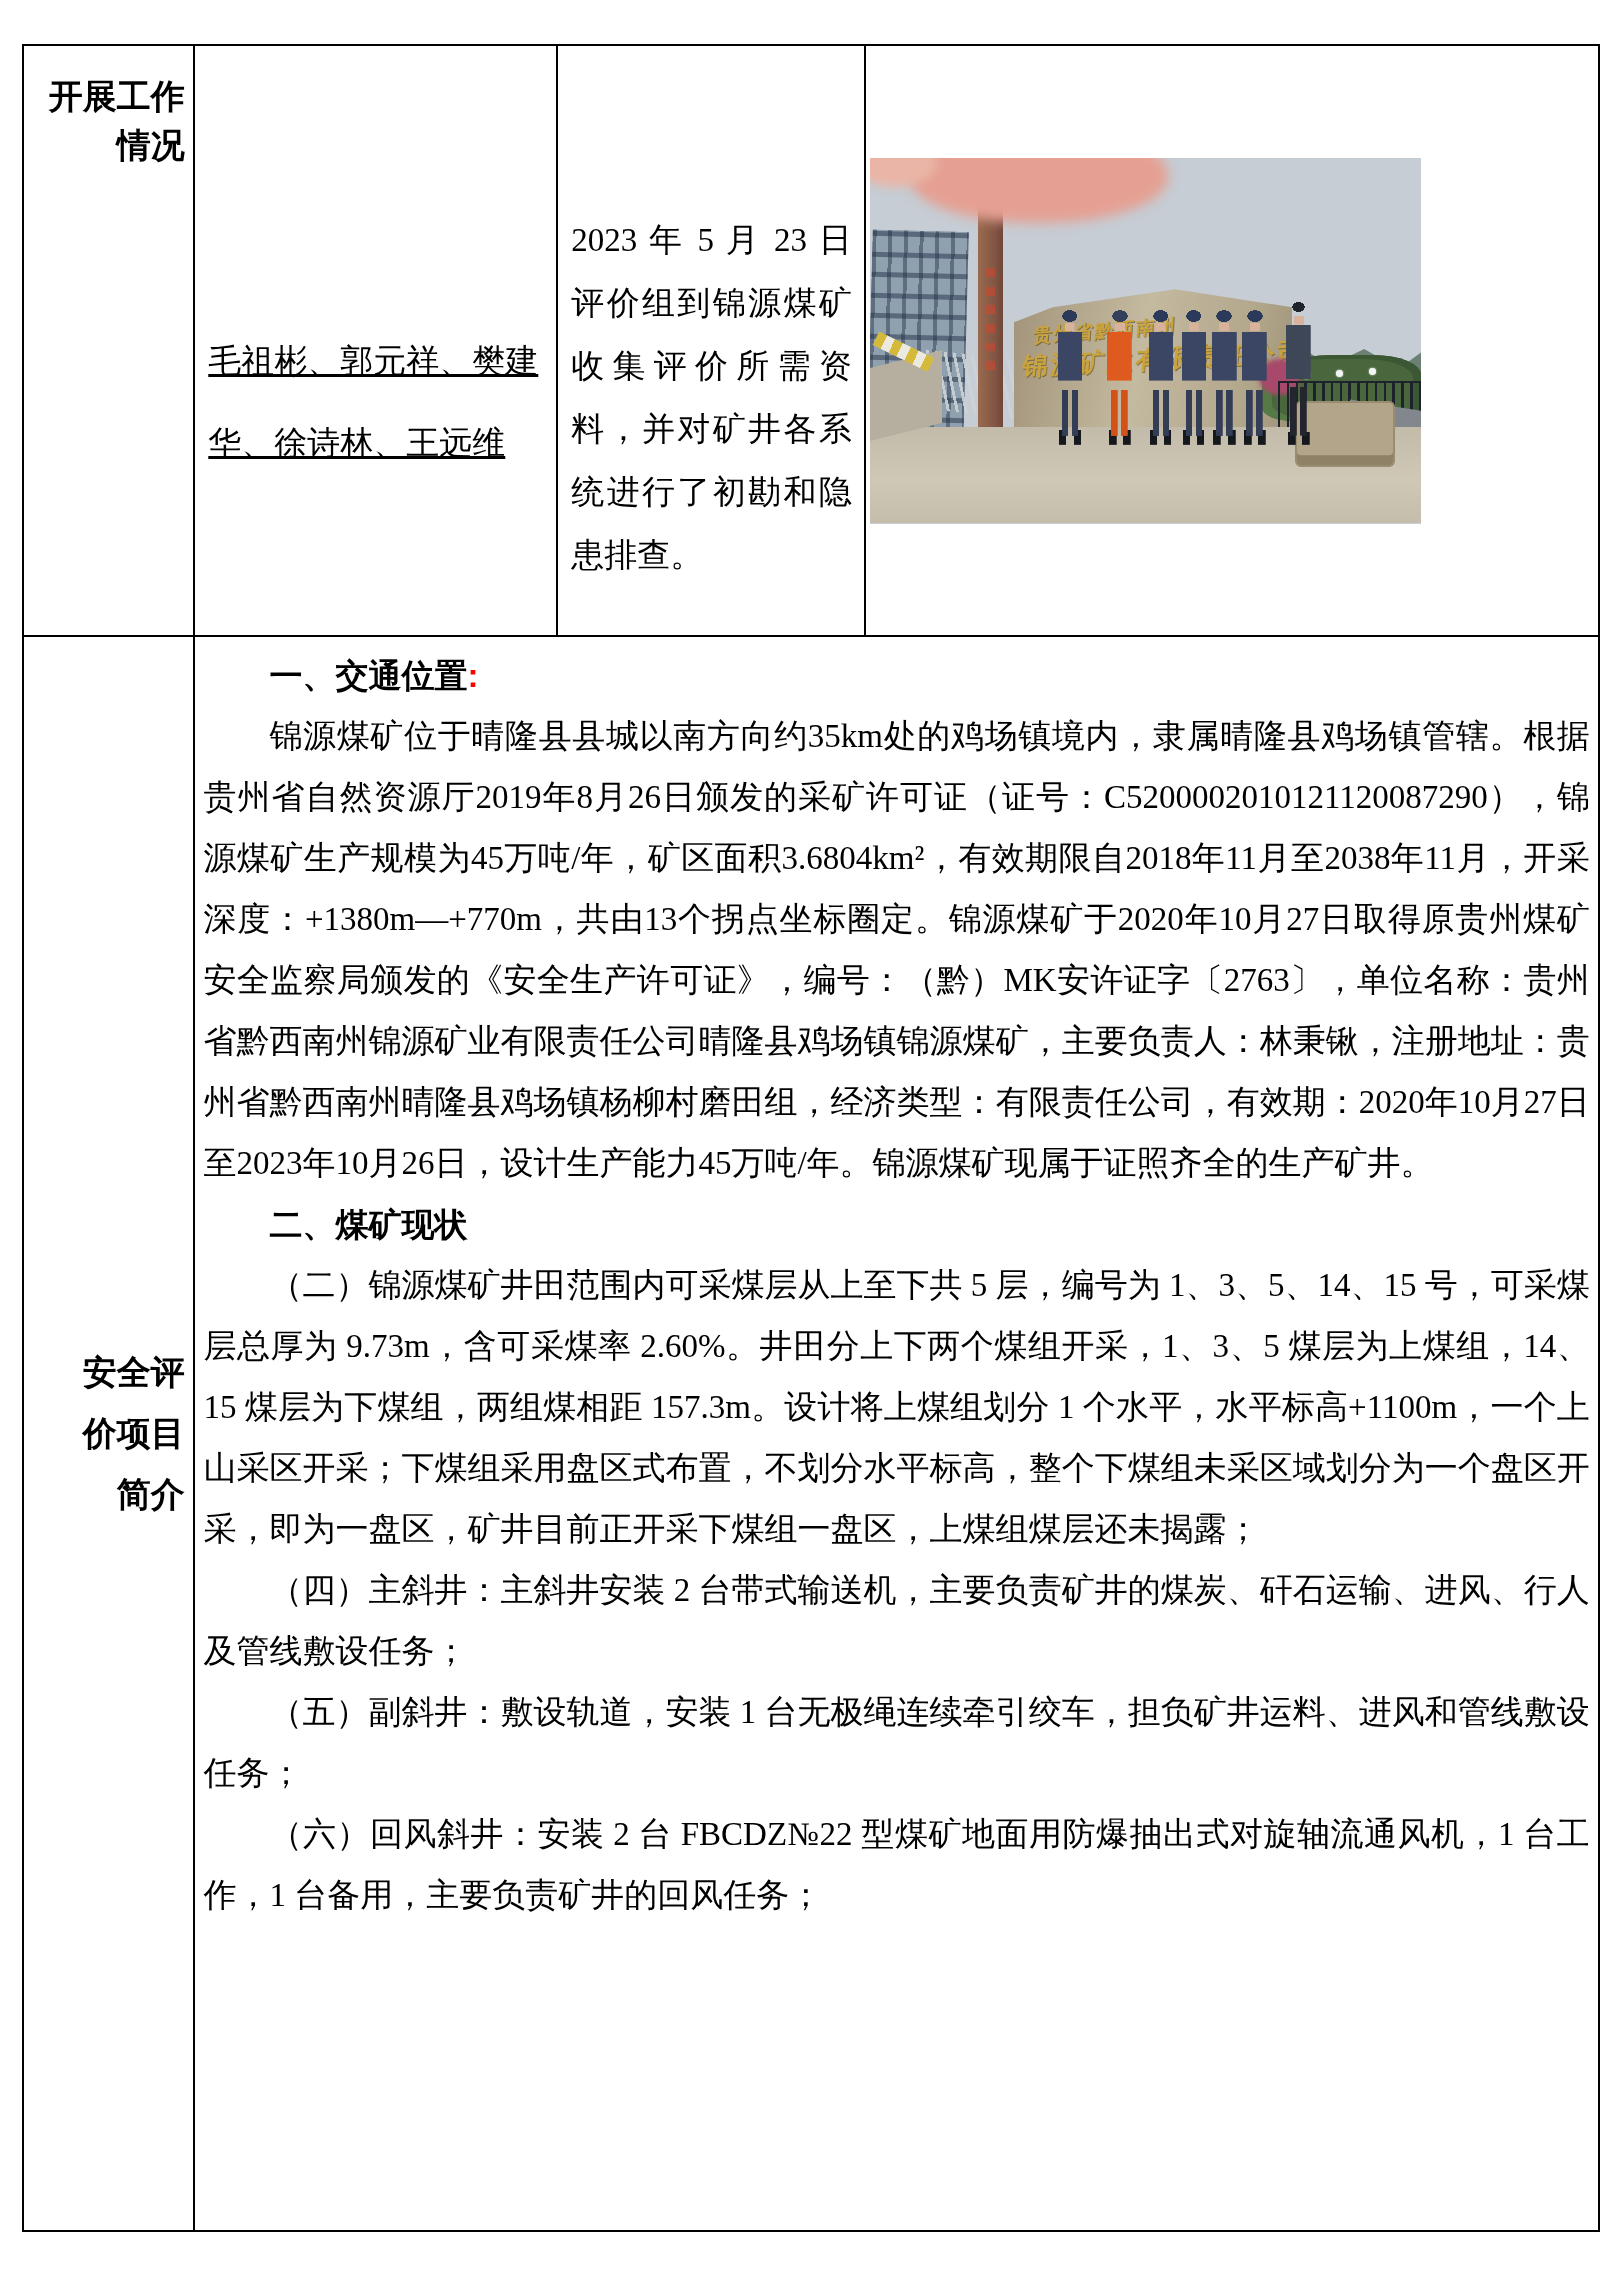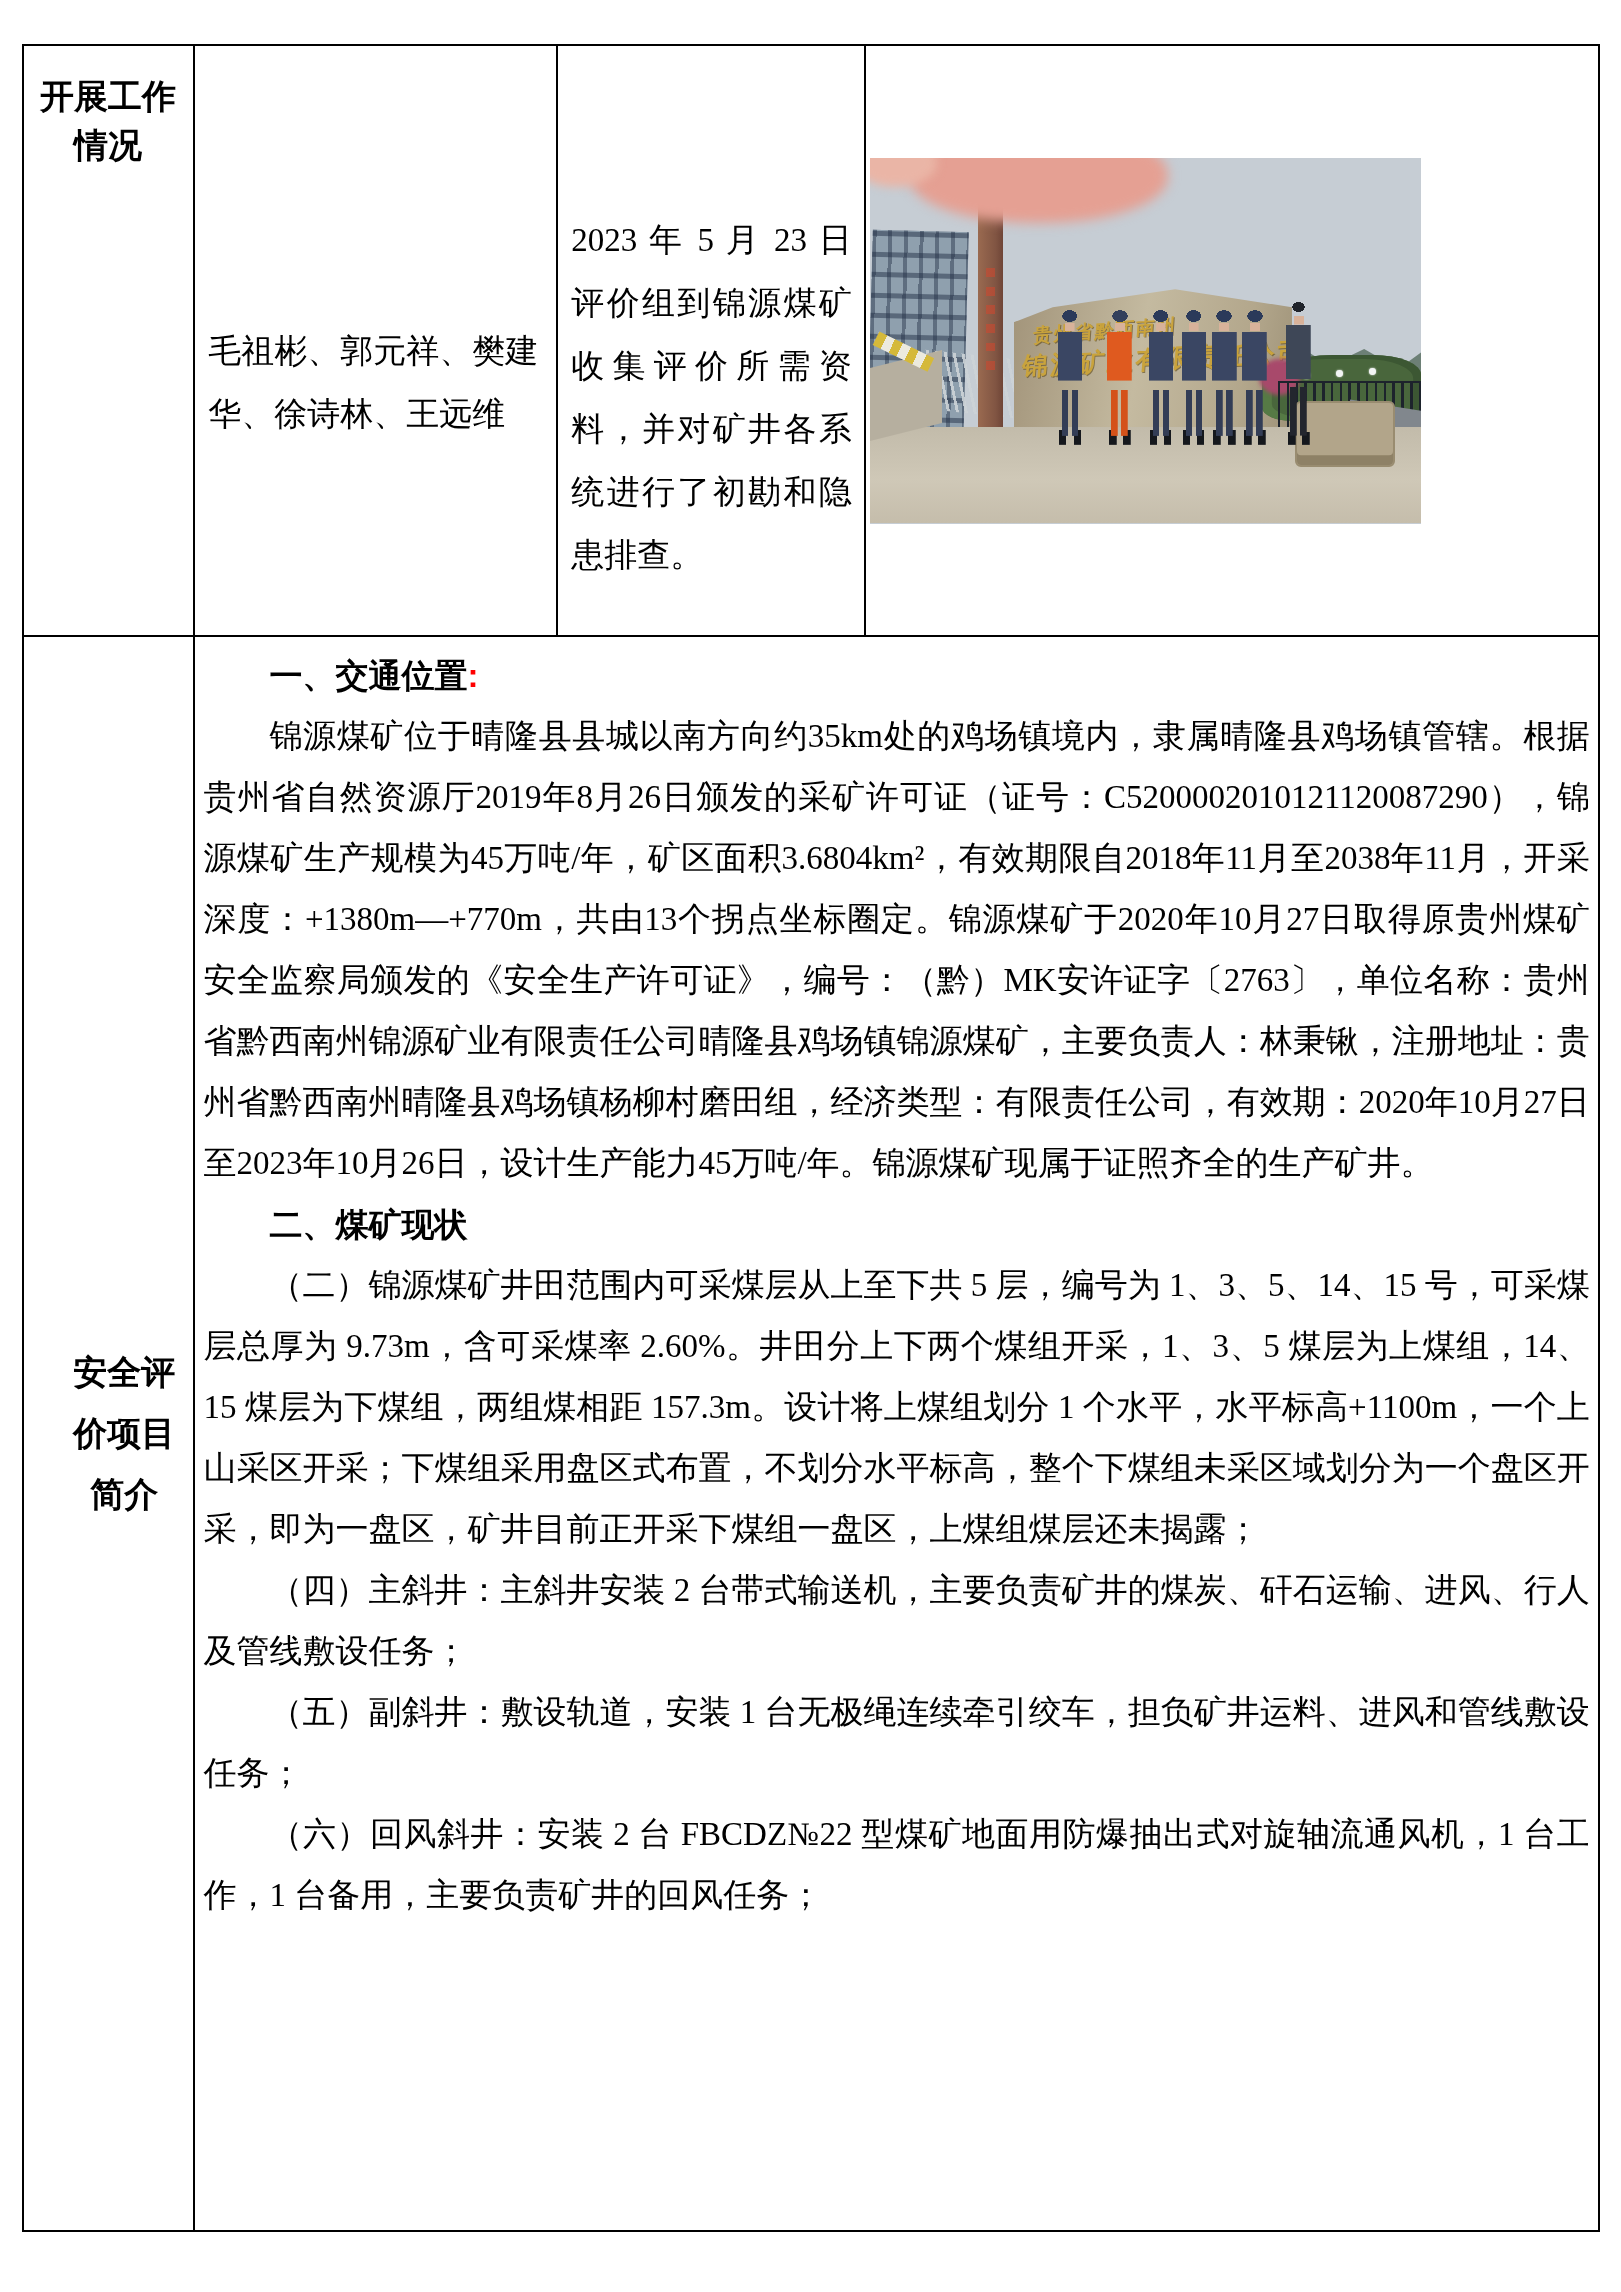--- a/index.html
+++ b/index.html
@@ -2,24 +2,24 @@
 <html><head>
 <meta charset="utf-8">
 <style>
   html,body{margin:0;padding:0;background:#ffffff;}
   body{width:1621px;height:2293px;font-family:"Liberation Serif","DejaVu Serif",serif;color:#000;}
   .page{position:relative;width:1621px;height:2293px;overflow:hidden;background:#fff;}
   .doc-table{position:absolute;left:21.6px;top:44px;width:1578px;height:2188px;border:2.9px solid #000;box-sizing:border-box;display:flex;flex-direction:column;}
   .row1{height:591px;flex:none;display:flex;border-bottom:2px solid #000;box-sizing:border-box;}
   .row2{flex:1;min-height:0;display:flex;}
   .cell{box-sizing:border-box;overflow:hidden;}
-  .hdr-cell{width:171px;flex:none;border-right:2px solid #000;text-align:center;font-family:"Liberation Sans","DejaVu Sans",sans-serif;font-weight:bold;font-size:34px;padding-left:7.8px;padding-right:7.8px;}
+  .hdr-cell{width:171px;flex:none;border-right:2px solid #000;text-align:right;font-family:"Liberation Sans","DejaVu Sans",sans-serif;font-weight:bold;font-size:34px;padding-left:7.8px;padding-right:7.8px;}
   .row1 .hdr-cell{padding-top:25.5px;line-height:49px;}
   .row2 .hdr-cell{display:flex;align-items:center;justify-content:center;line-height:61px;padding-left:40px;}
-  .members-cell{width:363px;flex:none;border-right:2px solid #000;font-size:33px;line-height:63px;padding:274px 11.8px 0 13.7px;text-align:left;}
+  .members-cell{width:363px;flex:none;border-right:2px solid #000;font-size:33px;line-height:82px;padding:274px 11.8px 0 13.7px;text-align:left;text-decoration:underline;}
   .activity-cell{width:308px;flex:none;border-right:2px solid #000;font-size:33px;line-height:63px;padding:163px 11.8px 0 13.7px;text-align:justify;}
   .photo-cell{flex:1;display:flex;align-items:center;}
   .content-cell{flex:1;font-size:33px;line-height:61px;padding:7.8px 7.8px 0 8.8px;text-align:justify;}
   .content-cell p{margin:0;text-indent:2em;text-align:justify;}
   .sec-title{font-family:"Liberation Sans","DejaVu Sans",sans-serif;font-weight:bold;text-indent:2em;}
   .red{color:#ff0000;}
   
   .photo{position:relative;width:551px;height:366px;margin-left:4.9px;overflow:hidden;flex:none;background:#c6cdd4;}
   .photo *{position:absolute;}
   .sky{inset:0;background:linear-gradient(180deg,#b7c0c9 0%,#c9d0d6 40%,#dcе0e3 62%,#d8dcde 75%);}

